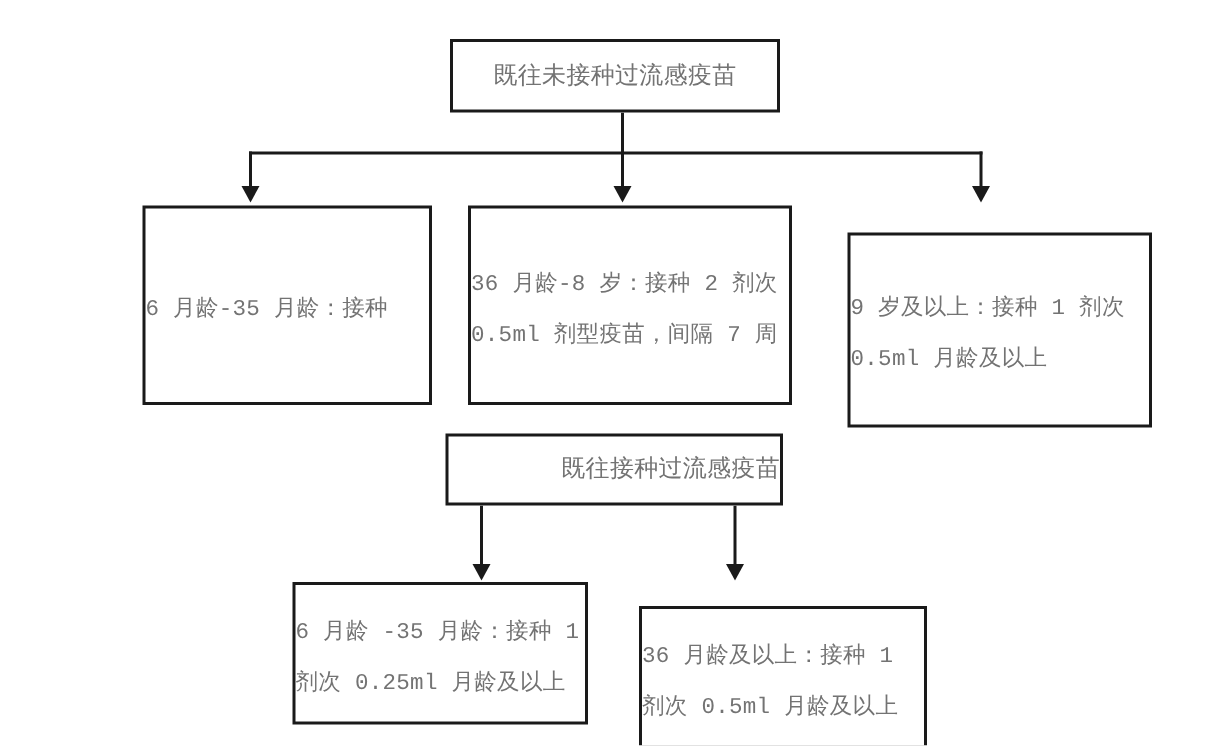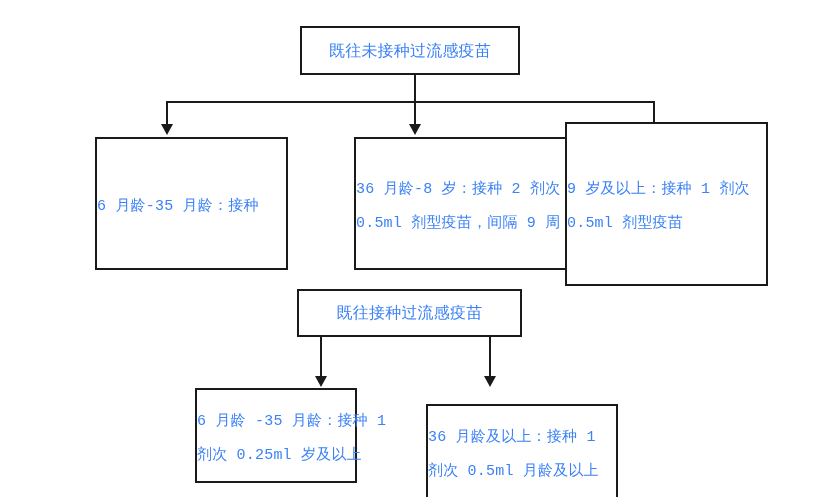--- a/index.html
+++ b/index.html
@@ -15,21 +15,21 @@
     width: 815px;
     height: 497px;
     background: #ffffff;
     overflow: hidden;
   }
   .node {
     position: absolute;
     box-sizing: border-box;
     border: 2px solid #1a1a1a;
     background: #ffffff;
-    color: #3b82f6;
+    color: #737373;
     display: flex;
     flex-direction: column;
     justify-content: center;
     font-size: 15px;
     line-height: 34px;
     letter-spacing: 0.2px;
     z-index: 2;
   }
   .node.centered {
     align-items: center;
@@ -86,43 +86,43 @@
   <div class="conn vline" style="left:414px; top:101px; height:24px;"></div>
   <div class="arrowhead" style="left:409px; top:124px;"></div>
 
   <div class="conn vline" style="left:653px; top:101px; height:24px;"></div>
   <div class="arrowhead" style="left:648px; top:124px;"></div>
 
   <div class="node left-align" style="left:95px; top:137px; width:193px; height:133px;">
     <span class="line">6 月龄-35 月龄：接种</span>
   </div>
 
-  <div class="node left-align" style="left:312px; top:137px; width:216px; height:133px;margin-left:42px;">
+  <div class="node left-align" style="left:312px; top:137px; width:216px; height:133px;">
     <span class="line">36 月龄-8 岁：接种 2 剂次</span>
-    <span class="line">0.5ml 剂型疫苗，间隔 9 周</span>
+    <span class="line">0.5ml 剂型疫苗，间隔 7 周</span>
   </div>
 
-  <div class="node left-align" style="left:565px; top:122px; width:203px; height:164px;">
+  <div class="node left-align" style="left:565px; top:155px; width:203px; height:130px;">
     <span class="line">9 岁及以上：接种 1 剂次</span>
-    <span class="line">0.5ml 剂型疫苗</span>
+    <span class="line">0.5ml 月龄及以上</span>
   </div>
 
-  <div class="node head centered" style="left:297px; top:289px; width:225px; height:48px;">
+  <div class="node head centered" style="left:297px; top:289px; width:225px; height:48px;align-items:flex-end;">
     <span class="line">既往接种过流感疫苗</span>
   </div>
 
   <div class="conn vline" style="left:320px; top:337px; height:40px;"></div>
   <div class="arrowhead" style="left:315px; top:376px;"></div>
 
   <div class="conn vline" style="left:489px; top:337px; height:40px;"></div>
   <div class="arrowhead" style="left:484px; top:376px;"></div>
 
-  <div class="node left-align" style="left:195px; top:388px; width:162px; height:95px;">
+  <div class="node left-align" style="left:195px; top:388px; width:197px; height:95px;">
     <span class="line">6 月龄 -35 月龄：接种 1</span>
-    <span class="line">剂次 0.25ml 岁及以上</span>
+    <span class="line">剂次 0.25ml 月龄及以上</span>
   </div>
 
   <div class="node left-align" style="left:426px; top:404px; width:192px; height:95px;">
     <span class="line">36 月龄及以上：接种 1</span>
     <span class="line">剂次 0.5ml 月龄及以上</span>
   </div>
 
 </div>
 
 </body></html>

